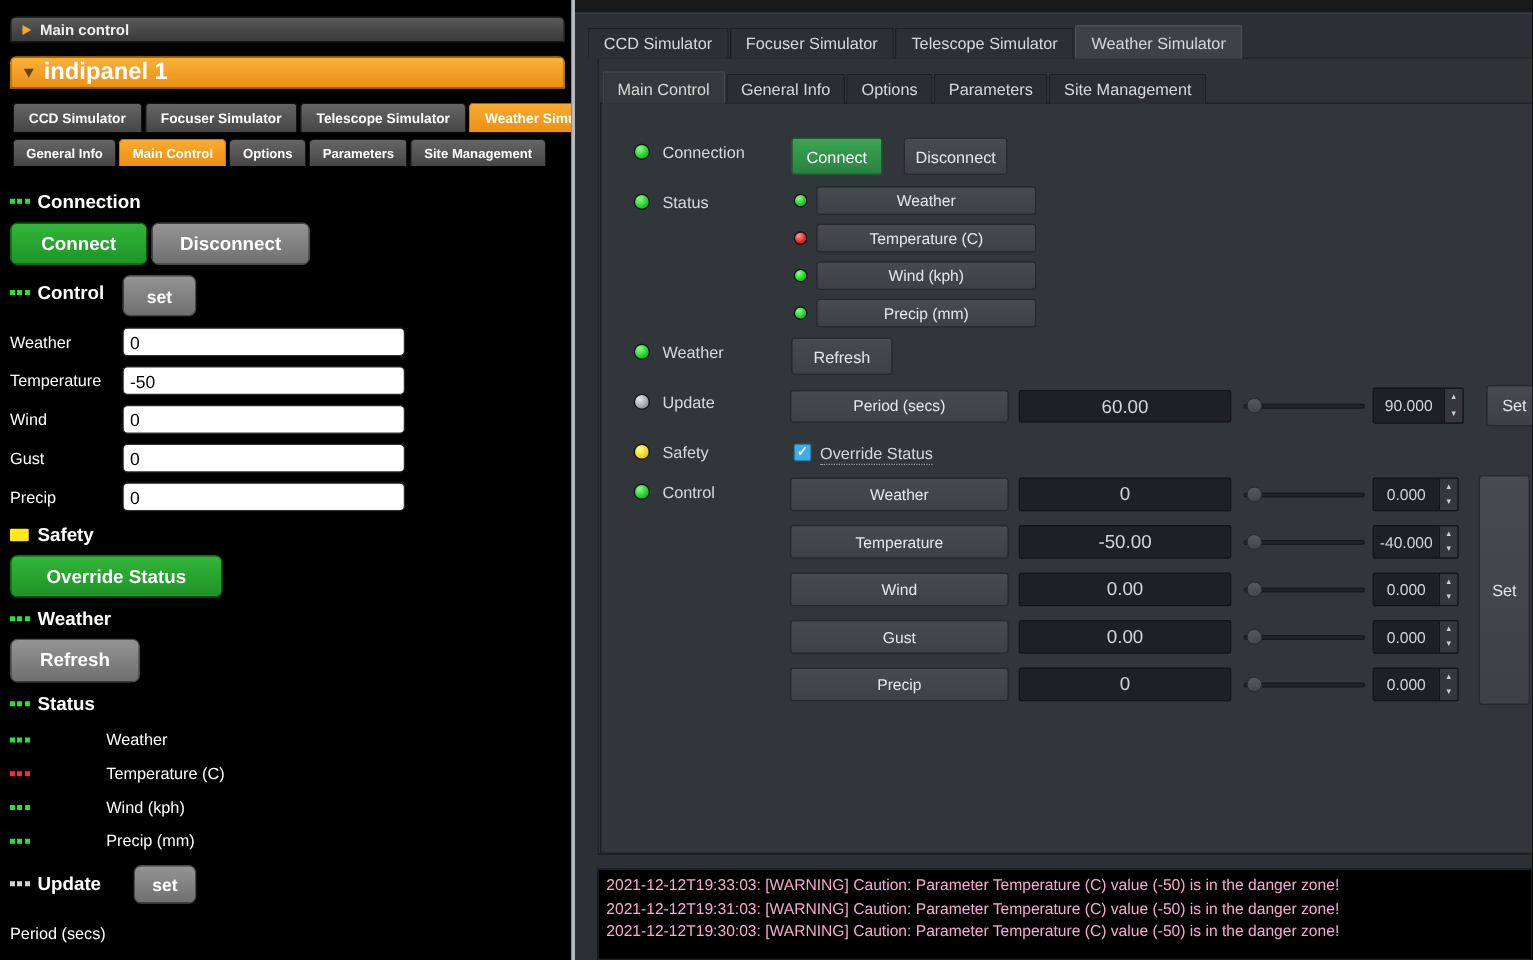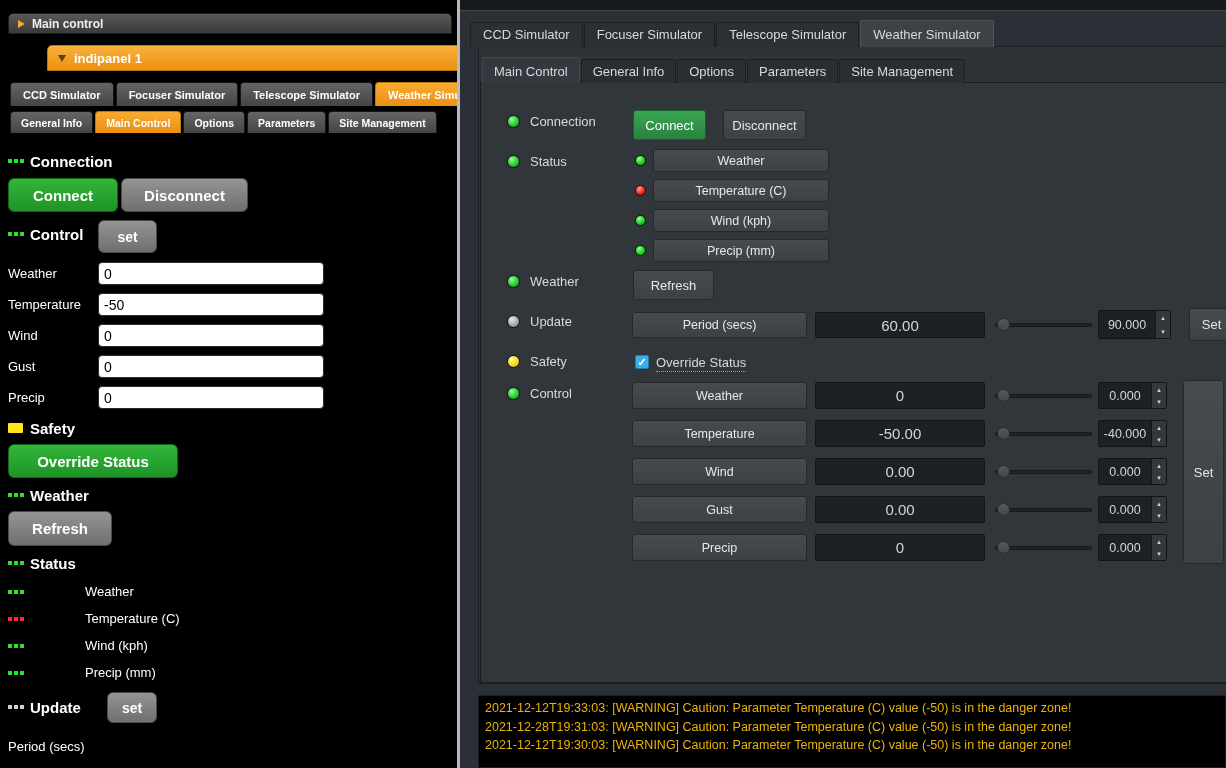--- a/index.html
+++ b/index.html
@@ -8,21 +8,21 @@
   .stage { position:relative; width:1226px; height:768px; overflow:hidden; background:#000;
            font-family:"Liberation Sans", sans-serif; }
 
   
   .lp { position:absolute; left:0; top:0; width:457px; height:768px; background:#000; overflow:hidden; }
   .lp-acc { position:absolute; left:8px; top:13px; width:444px; height:21px;
             background:linear-gradient(#595959,#3a3a3a); border:1px solid #1c1c1c; border-radius:5px 5px 0 0;
             display:flex; align-items:center; gap:7px; padding:0 9px; color:#efefef; font-size:12px; font-weight:bold; cursor:pointer; }
   .lp-title { position:absolute; left:8px; top:45px; width:444px; height:26px;
             background:linear-gradient(#f9b13c,#ec8f13); border:1px solid #b97a0e; border-radius:5px 5px 0 0;
-            display:flex; align-items:center; gap:8px; padding:0 10px; color:#fff; font-size:13px; font-weight:bold; cursor:pointer;margin-left:39px; }
+            display:flex; align-items:center; gap:8px; padding:0 10px; color:#fff; font-size:19px; font-weight:bold; cursor:pointer; }
   .tri-r { width:0; height:0; border-left:7px solid #f6a828; border-top:4.5px solid transparent; border-bottom:4.5px solid transparent; }
   .tri-d { width:0; height:0; border-top:7px solid #5d4310; border-left:4.5px solid transparent; border-right:4.5px solid transparent; }
   .lp-tabs { position:absolute; left:10px; display:flex; gap:2px; width:447px; overflow:hidden; align-items:flex-end; }
   .lp-tabs.dev { top:79px; height:27px; }
   .lp-tabs.grp { top:108px; height:25px; }
   .lp-tab { flex:0 0 auto; white-space:nowrap; background:linear-gradient(#656565,#454545);
             border:1px solid #161616; border-bottom:none; border-radius:4px 4px 0 0;
             color:#fff; font-weight:bold; font-size:11px; padding:6px 12px 5px; cursor:pointer; }
   .lp-tab.active { background:linear-gradient(#f8ab31,#ec8f13); border-color:#b97a0e; }
   .lp-tabs.grp .lp-tab { font-size:10.5px; padding:5px 10px 4px; }
@@ -79,21 +79,21 @@
   .qt-spin { position:absolute; background:#1e2124; border:1px solid #121416; border-radius:2px; z-index:4;
              color:#d4d5d6; font-size:12.5px; display:flex; overflow:hidden; }
   .qt-spin .val { flex:1; display:flex; align-items:center; justify-content:center; }
   .qt-spin .arrows { width:15px; border-left:1px solid #121416; display:flex; flex-direction:column; background:#34383c; }
   .qt-spin .arrows span { flex:1; font-size:7px; line-height:1; display:flex; align-items:center; justify-content:center; color:#cfd0d1; cursor:pointer; }
   .qt-check { position:absolute; width:14px; height:14px; background:#3daee9; border:1px solid #2a7ea6; border-radius:2px;
               color:#fff; font-size:11px; line-height:12px; text-align:center; font-weight:bold; z-index:4; cursor:pointer; }
   .chk-label { position:absolute; color:#d8d9da; font-size:13px; border-bottom:1px dotted #9a9b9c; padding-bottom:1px; z-index:4; }
   .qt-log { position:absolute; left:18px; top:695px; width:748px; height:73px; background:#000;
             border:1px solid #1c1f22; padding:3px 6px; overflow:hidden; z-index:4; }
-  .qt-log div { color:#eab308; font-size:12.5px; line-height:18.5px; white-space:nowrap; }
+  .qt-log div { color:#f9a8d4; font-size:12.5px; line-height:18.5px; white-space:nowrap; }
 </style>
 </head>
 <body>
 
 <div class="stage">
 
   <div class="lp">
 
     <div class="lp-acc">
       <span class="tri-r"></span>
@@ -309,17 +309,17 @@
       <span class="arrows">
         <span>▴</span>
         <span>▾</span>
       </span>
     </div>
 
     <div class="qt-btn" style="left:723px;top:380px;width:41px;height:184px;">Set</div>
 
     <div class="qt-log">
       <div>2021-12-12T19:33:03: [WARNING] Caution: Parameter Temperature (C) value (-50) is in the danger zone!</div>
-      <div>2021-12-28T19:31:03: [WARNING] Caution: Parameter Temperature (C) value (-50) is in the danger zone!</div>
+      <div>2021-12-12T19:31:03: [WARNING] Caution: Parameter Temperature (C) value (-50) is in the danger zone!</div>
       <div>2021-12-12T19:30:03: [WARNING] Caution: Parameter Temperature (C) value (-50) is in the danger zone!</div>
     </div>
   </div>
 </div>
 
 </body></html>

